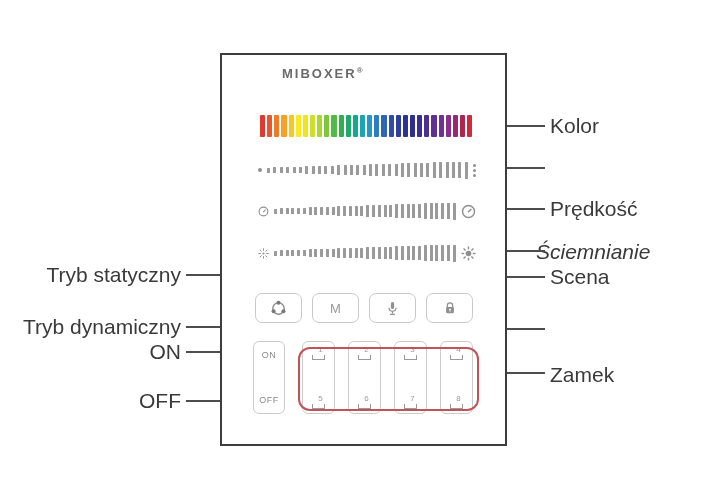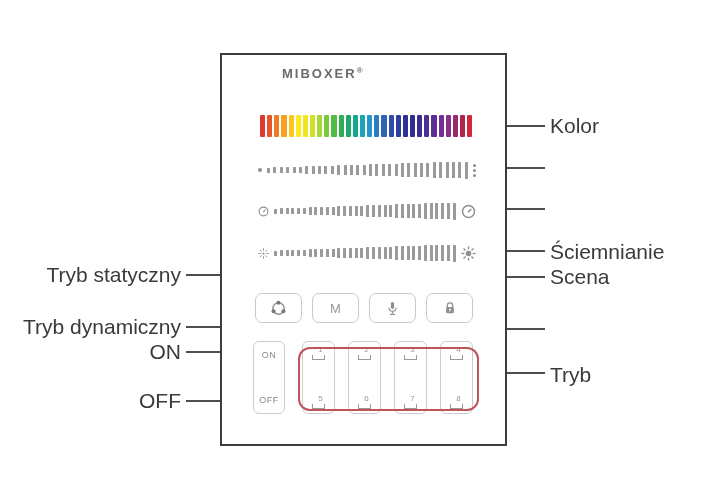--- a/index.html
+++ b/index.html
@@ -63,23 +63,24 @@
   <div class="callout right-align" style="right:538px;top:390px;">OFF</div>
 
   <div class="line" style="left:186px;top:274px;width:71px;"></div>
   <div class="line" style="left:257px;top:274px;width:24px;transform:rotate(36deg);"></div>
   <div class="line" style="left:186px;top:326px;width:140px;"></div>
   <div class="line" style="left:326px;top:326px;width:14px;transform:rotate(-25deg);"></div>
   <div class="line" style="left:186px;top:351px;width:67px;"></div>
   <div class="line" style="left:186px;top:400px;width:66px;"></div>
 
   <div class="callout" style="left:550px;top:115px;">Kolor</div>
-  <div class="callout" style="left:550px;top:241px;">Ściemnianie</div>
+  <div class="callout" style="left:550px;top:198px;">Prędkość</div>
+  <div class="callout" style="left:536px;top:241px;font-style:italic;">Ściemnianie</div>
   <div class="callout" style="left:550px;top:266px;">Scena</div>
-  <div class="callout" style="left:550px;top:364px;">Tryb</div>
+  <div class="callout" style="left:550px;top:364px;">Zamek</div>
 
   <div class="line" style="left:484px;top:125px;width:61px;"></div>
   <div class="line" style="left:484px;top:167px;width:61px;"></div>
   <div class="line" style="left:484px;top:208px;width:61px;"></div>
   <div class="line" style="left:484px;top:250px;width:61px;"></div>
   <div class="line" style="left:452px;top:287px;width:19px;transform:rotate(-35deg);"></div>
   <div class="line" style="left:467px;top:276px;width:78px;"></div>
   <div class="line" style="left:391px;top:322px;width:15px;transform:rotate(27deg);"></div>
   <div class="line" style="left:404px;top:328px;width:141px;"></div>
   <div class="line" style="left:481px;top:372px;width:64px;"></div>

